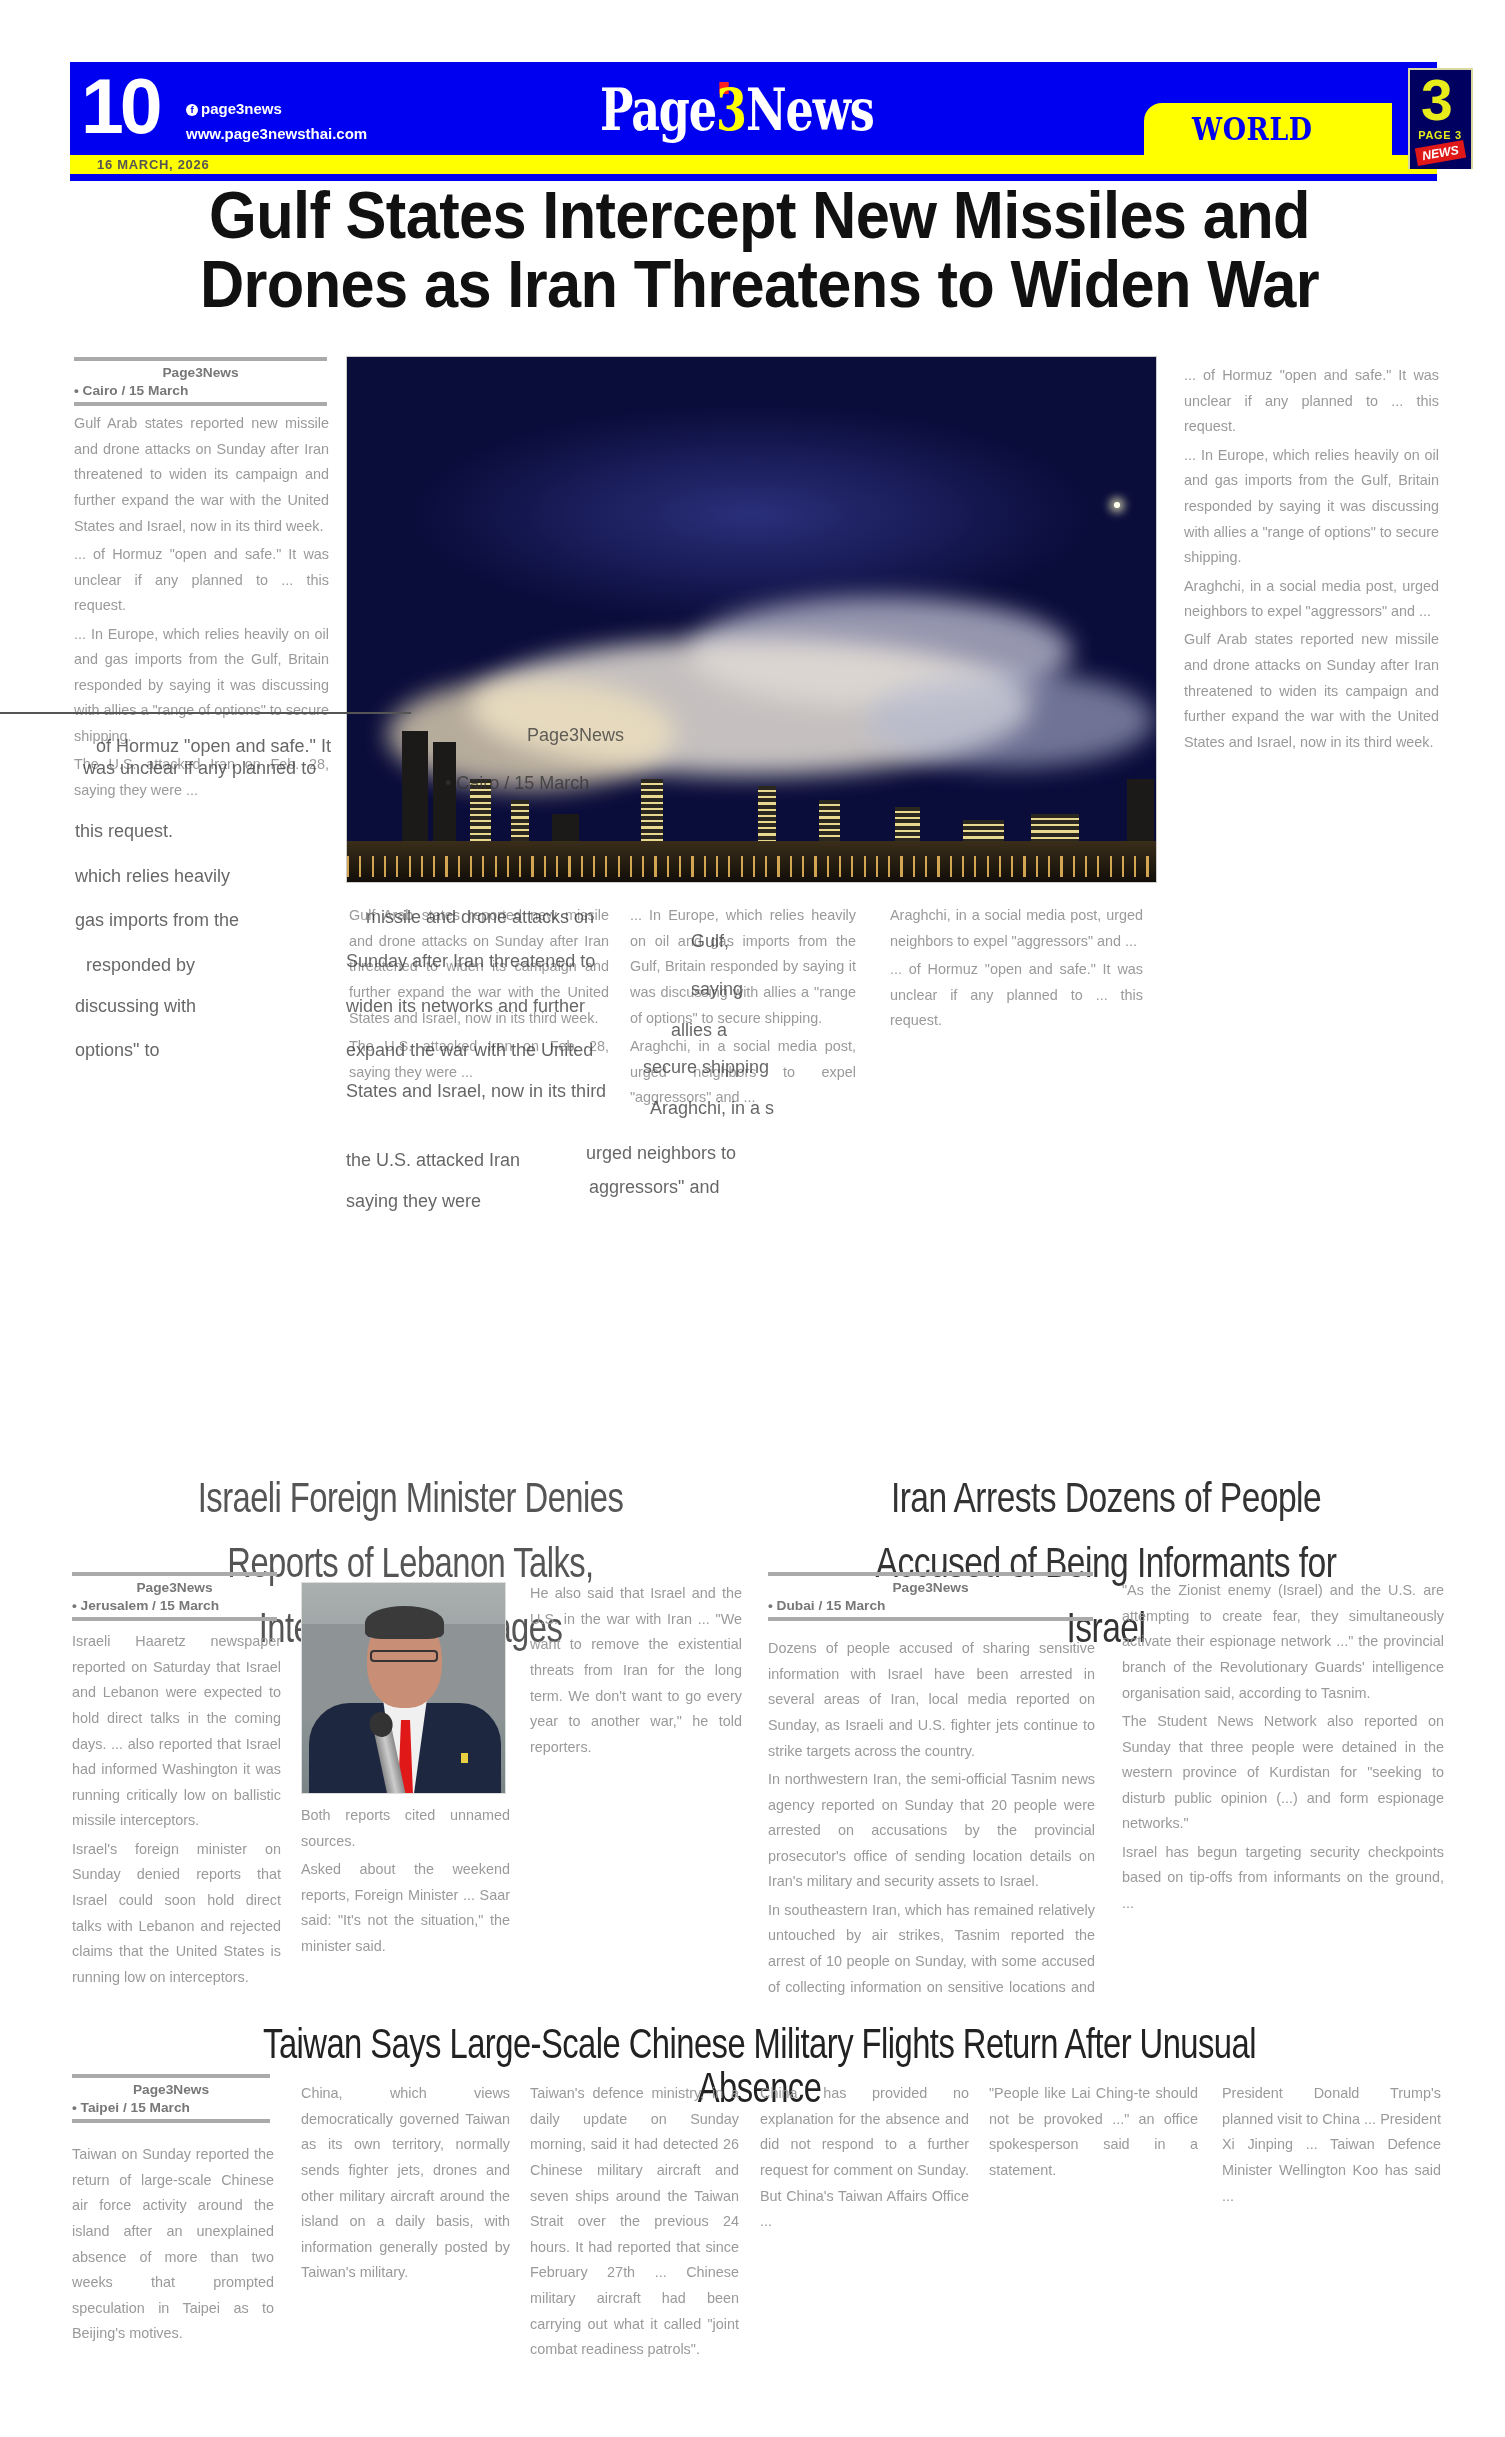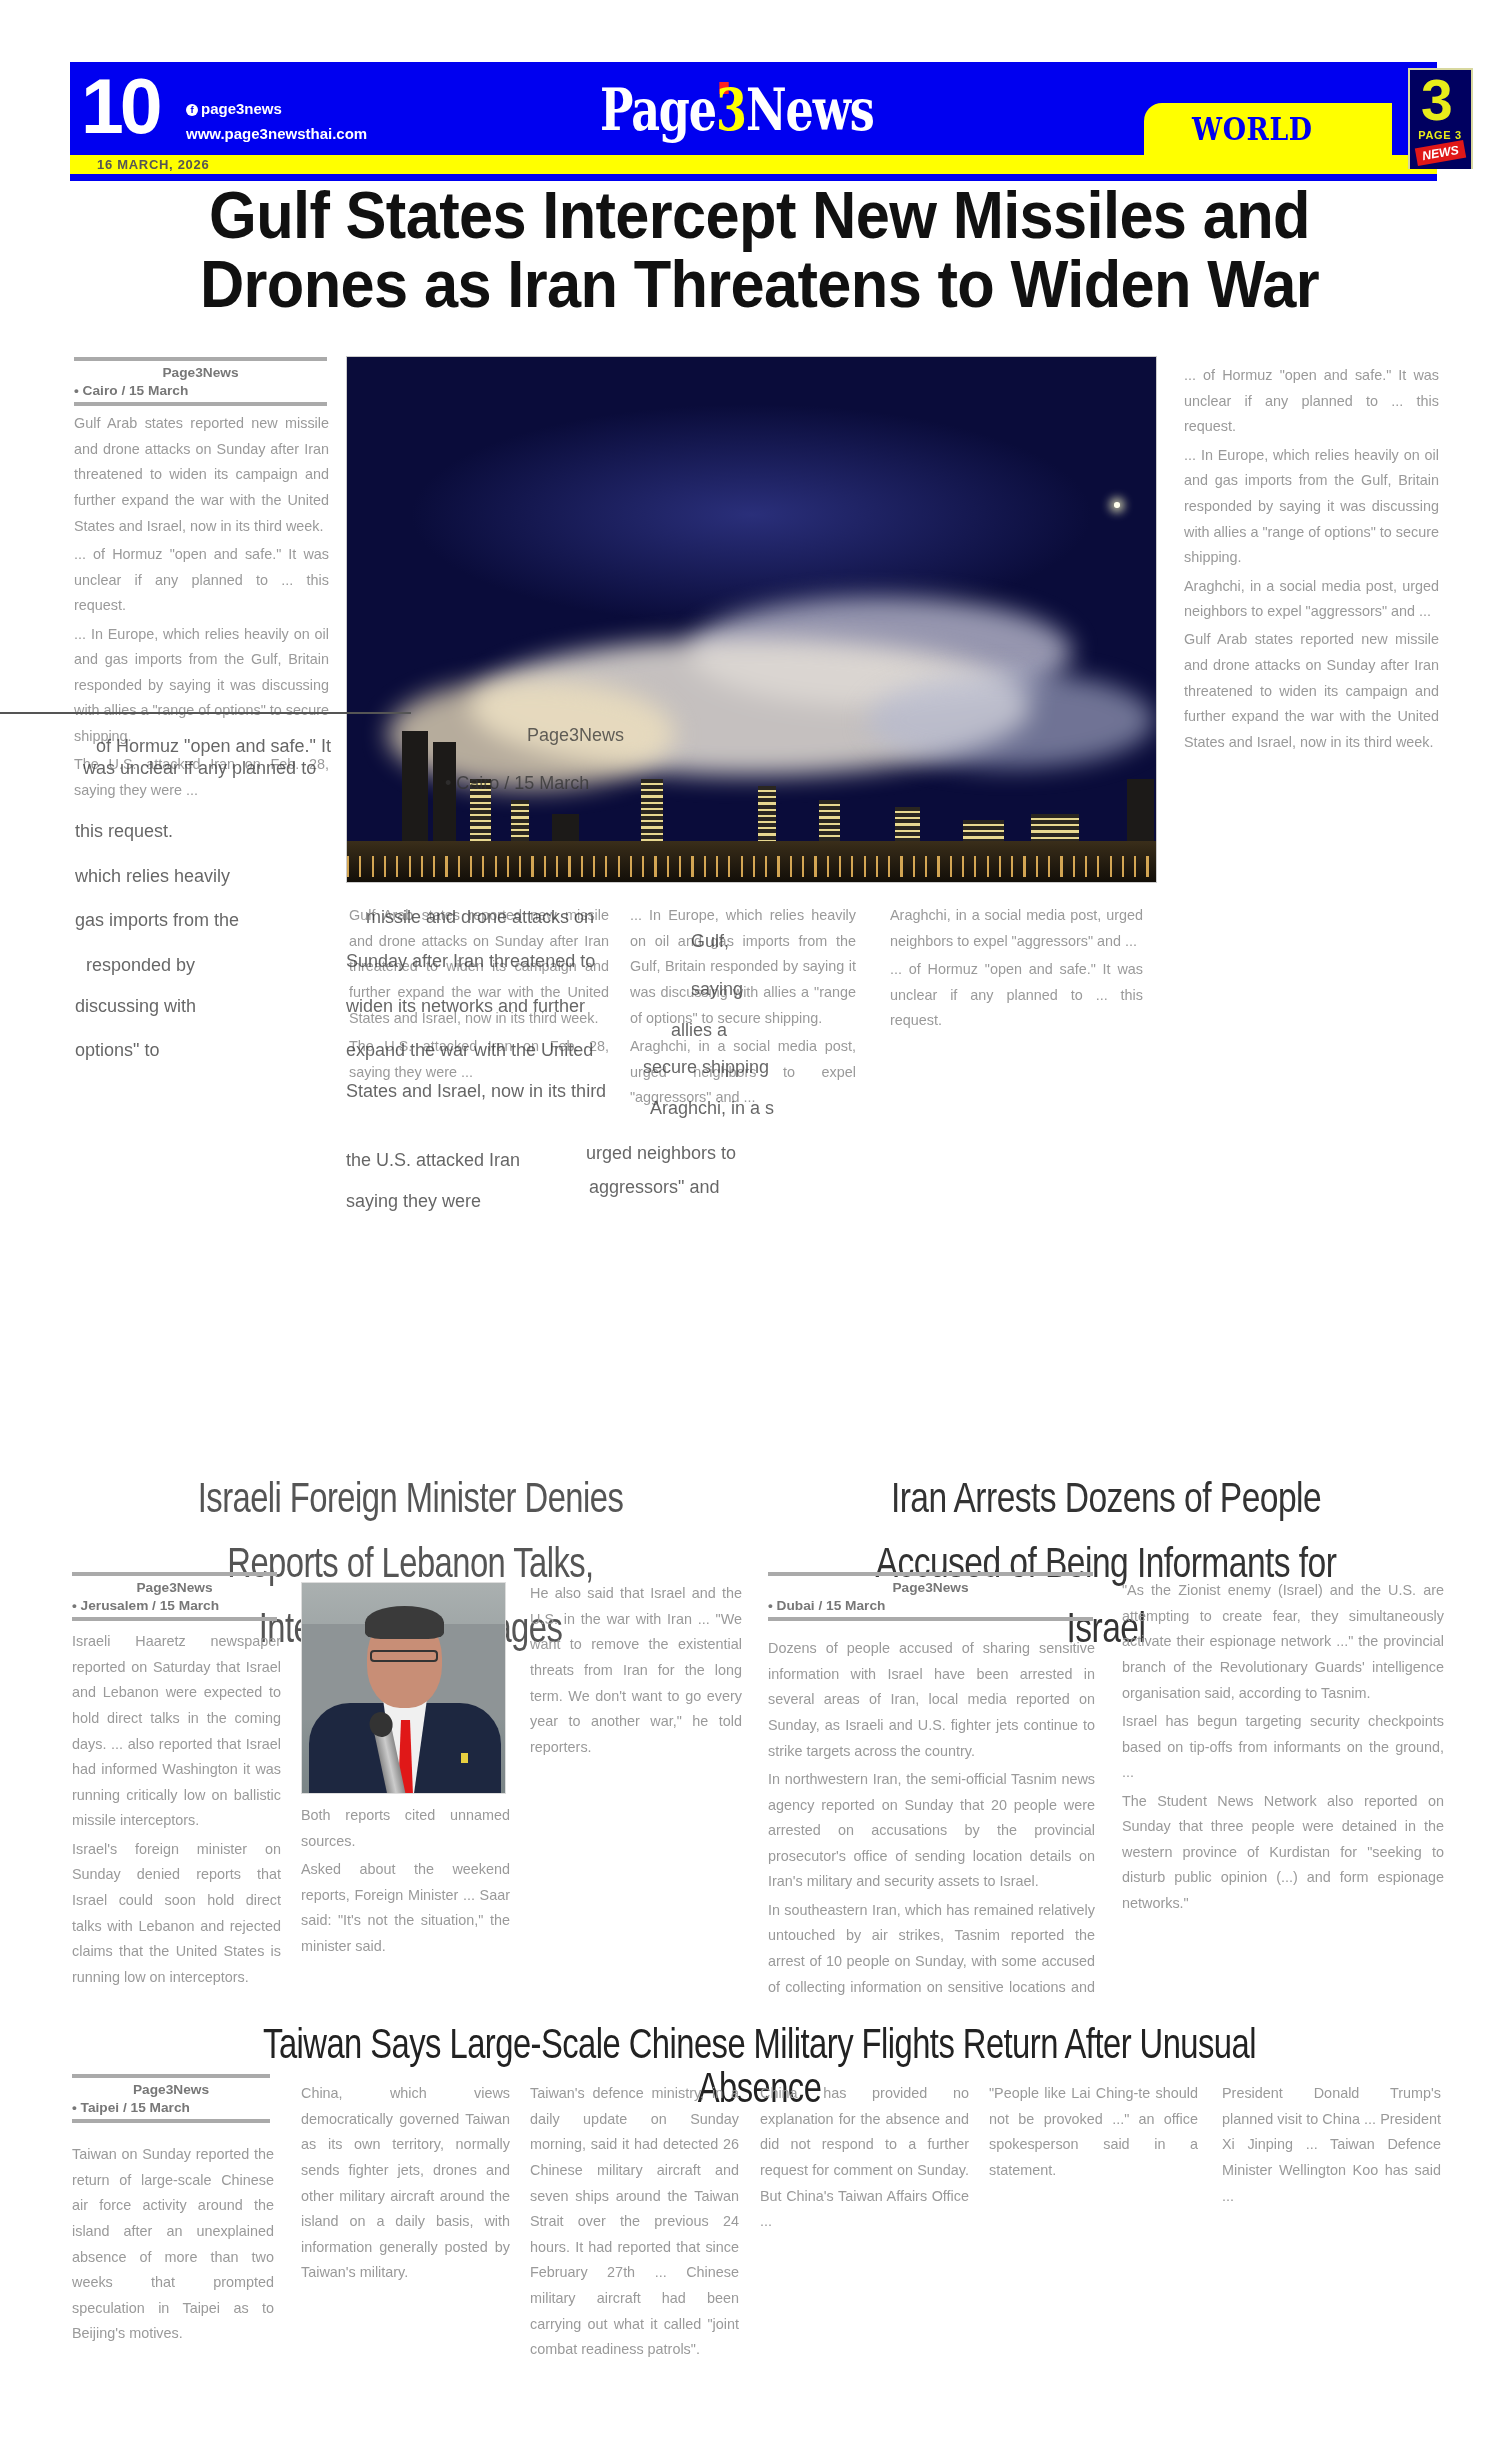--- a/index.html
+++ b/index.html
@@ -218,22 +218,22 @@
     <span class="src">Page3News</span>
     <span class="dl">• Dubai / 15 March</span>
   </div>
   <div class="col" style="left:768px; top:1636px; width:327px; height:366px;">
     <p>Dozens of people accused of sharing sensitive information with Israel have been arrested in several areas of Iran, local media reported on Sunday, as Israeli and U.S. fighter jets continue to strike targets across the country.</p>
     <p>In northwestern Iran, the semi-official Tasnim news agency reported on Sunday that 20 people were arrested on accusations by the provincial prosecutor's office of sending location details on Iran's military and security assets to Israel.</p>
     <p>In southeastern Iran, which has remained relatively untouched by air strikes, Tasnim reported the arrest of 10 people on Sunday, with some accused of collecting information on sensitive locations and economic infrastructure.</p>
   </div>
   <div class="col" style="left:1122px; top:1578px; width:322px; height:424px;">
     <p>"As the Zionist enemy (Israel) and the U.S. are attempting to create fear, they simultaneously activate their espionage network ..." the provincial branch of the Revolutionary Guards' intelligence organisation said, according to Tasnim.</p>
+    <p>The Student News Network also reported on Sunday that three people were detained in the western province of Kurdistan for "seeking to disturb public opinion (...) and form espionage networks."</p>
     <p>Israel has begun targeting security checkpoints based on tip-offs from informants on the ground, ...</p>
-    <p>The Student News Network also reported on Sunday that three people were detained in the western province of Kurdistan for "seeking to disturb public opinion (...) and form espionage networks."</p>
   </div>
 </article>
 
 <article>
   <h2 class="hl hl-4">Taiwan Says Large-Scale Chinese Military Flights Return After Unusual Absence</h2>
   <div class="byline" style="left:72px; top:2074px; width:198px;">
     <span class="src">Page3News</span>
     <span class="dl">• Taipei / 15 March</span>
   </div>
   <div class="col" style="left:72px; top:2142px; width:202px; height:287px;">

